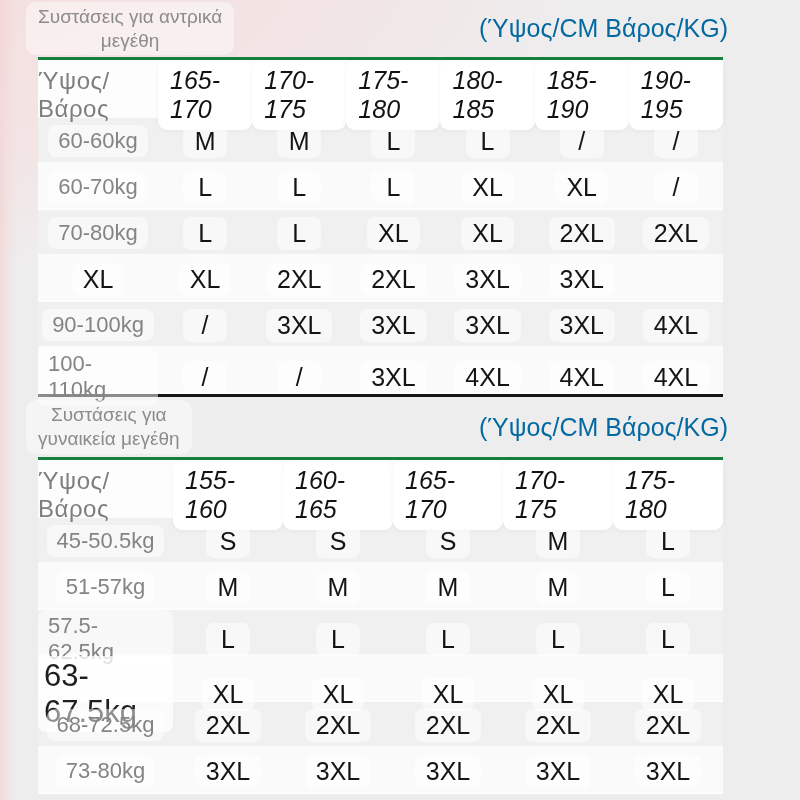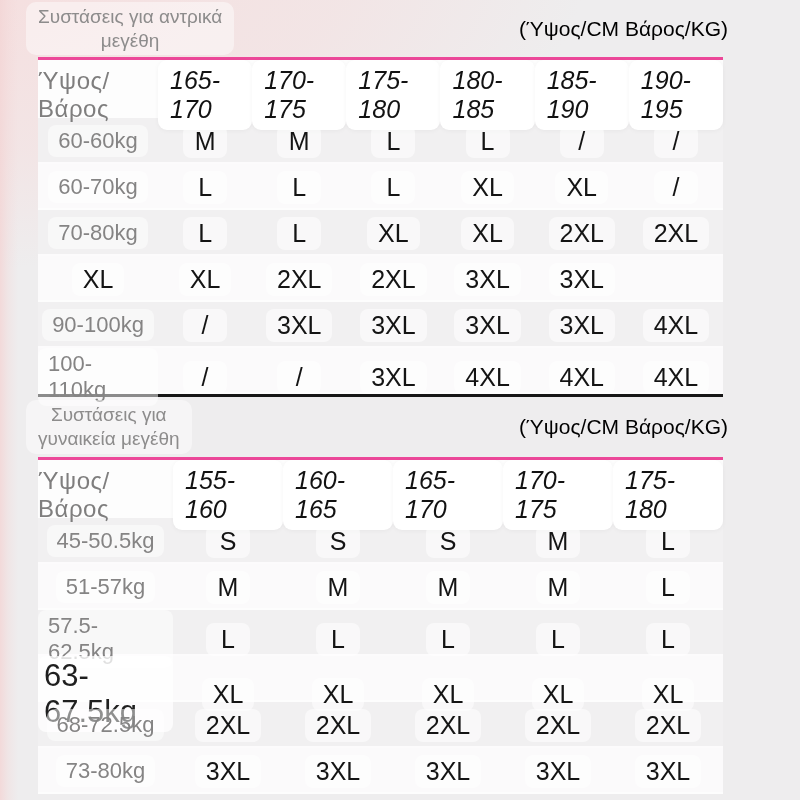--- a/index.html
+++ b/index.html
@@ -27,26 +27,26 @@
     white-space:pre-line;
     text-align:center;
     font-size:19px;line-height:1.25;
     color:#8d8c8c;
     background:rgba(255,255,255,.45);
     border-radius:10px;
     padding:3px 12px;
     margin-left:-12px;
   }
   .unit-note{
-    color:#000000;
-    font-size:21px;
+    color:#0369a1;
+    font-size:25px;
     margin-right:-5px;
   }
   .size-table{
-    border-top:3px solid #ec4899;
+    border-top:3px solid #15803d;
     background:#fcfcfc;
   }
   .size-table.with-bottom{border-bottom:3px solid #161616;}
   .row{display:grid;align-items:center;}
   .cols-6{grid-template-columns:120px repeat(6,1fr);}
   .cols-5{grid-template-columns:135px repeat(5,1fr);}
   .header-row{height:58px;background:#fdfdfd;}
   .data-row{height:46px;}
   .data-row.gray{background:#f1f0f1;box-shadow:inset 0 -2px 0 rgba(255,255,255,.75);}
   .data-row.white{background:#fbfafb;box-shadow:inset 0 -2px 0 rgba(255,255,255,.6);}

